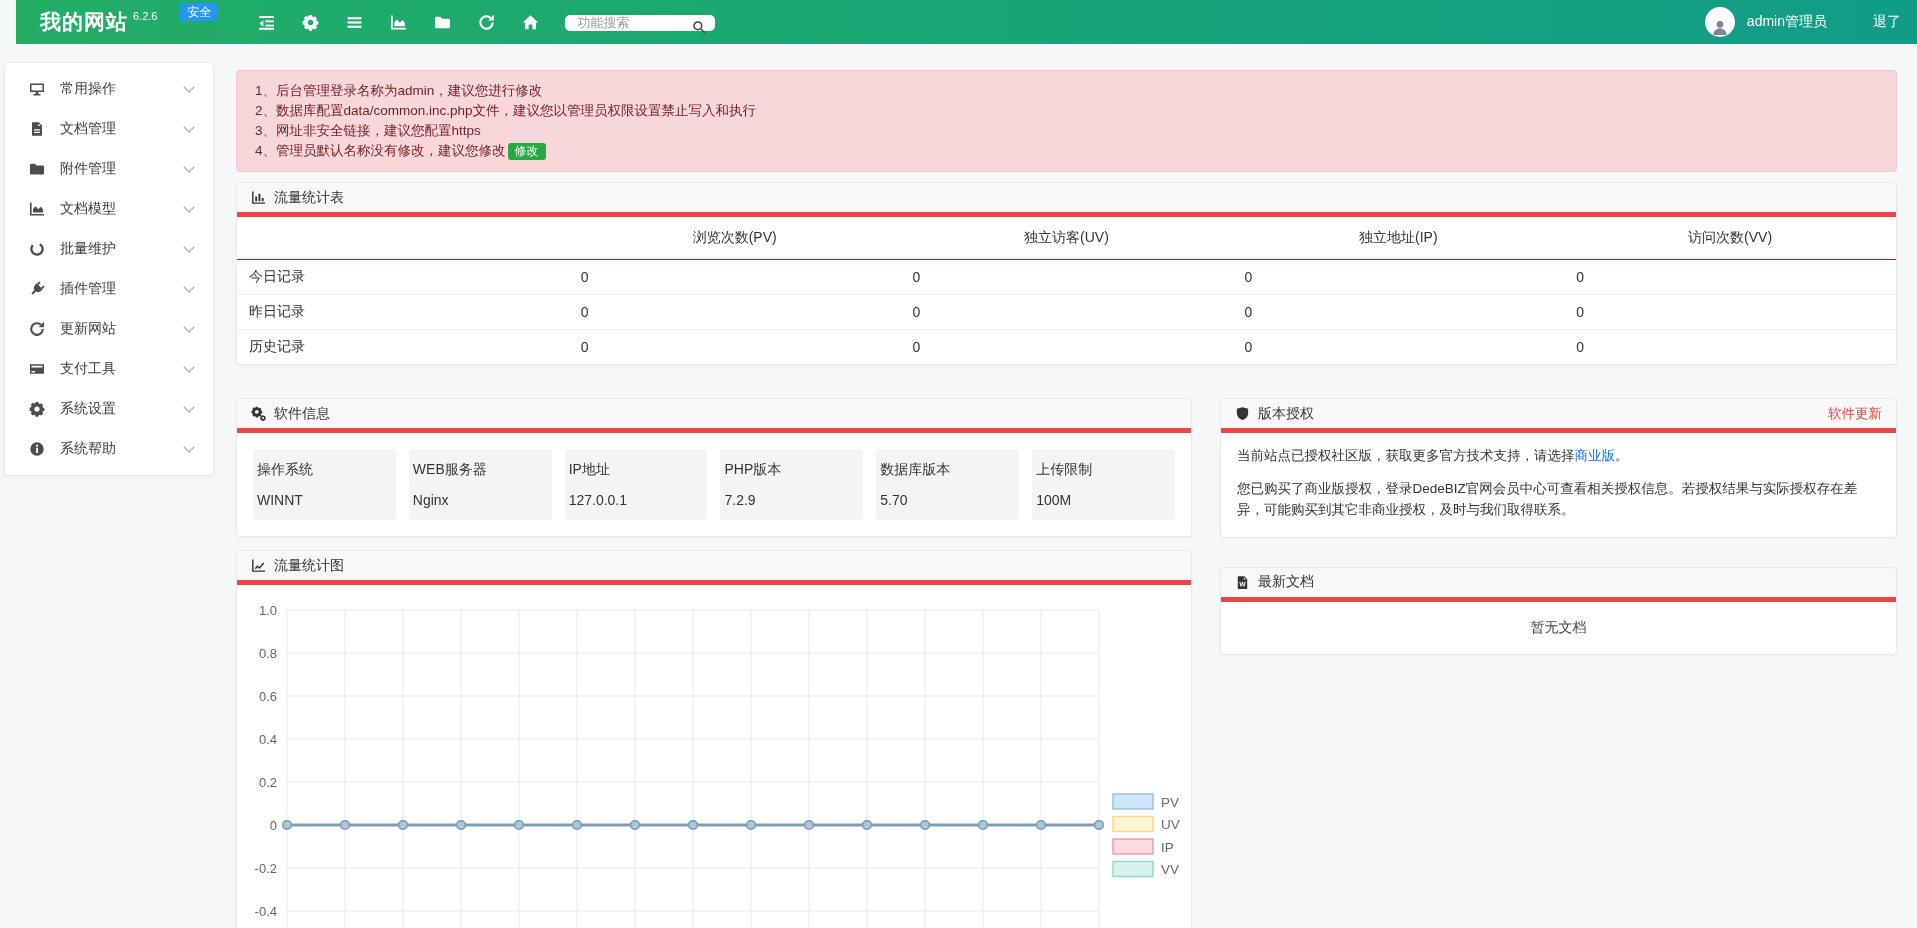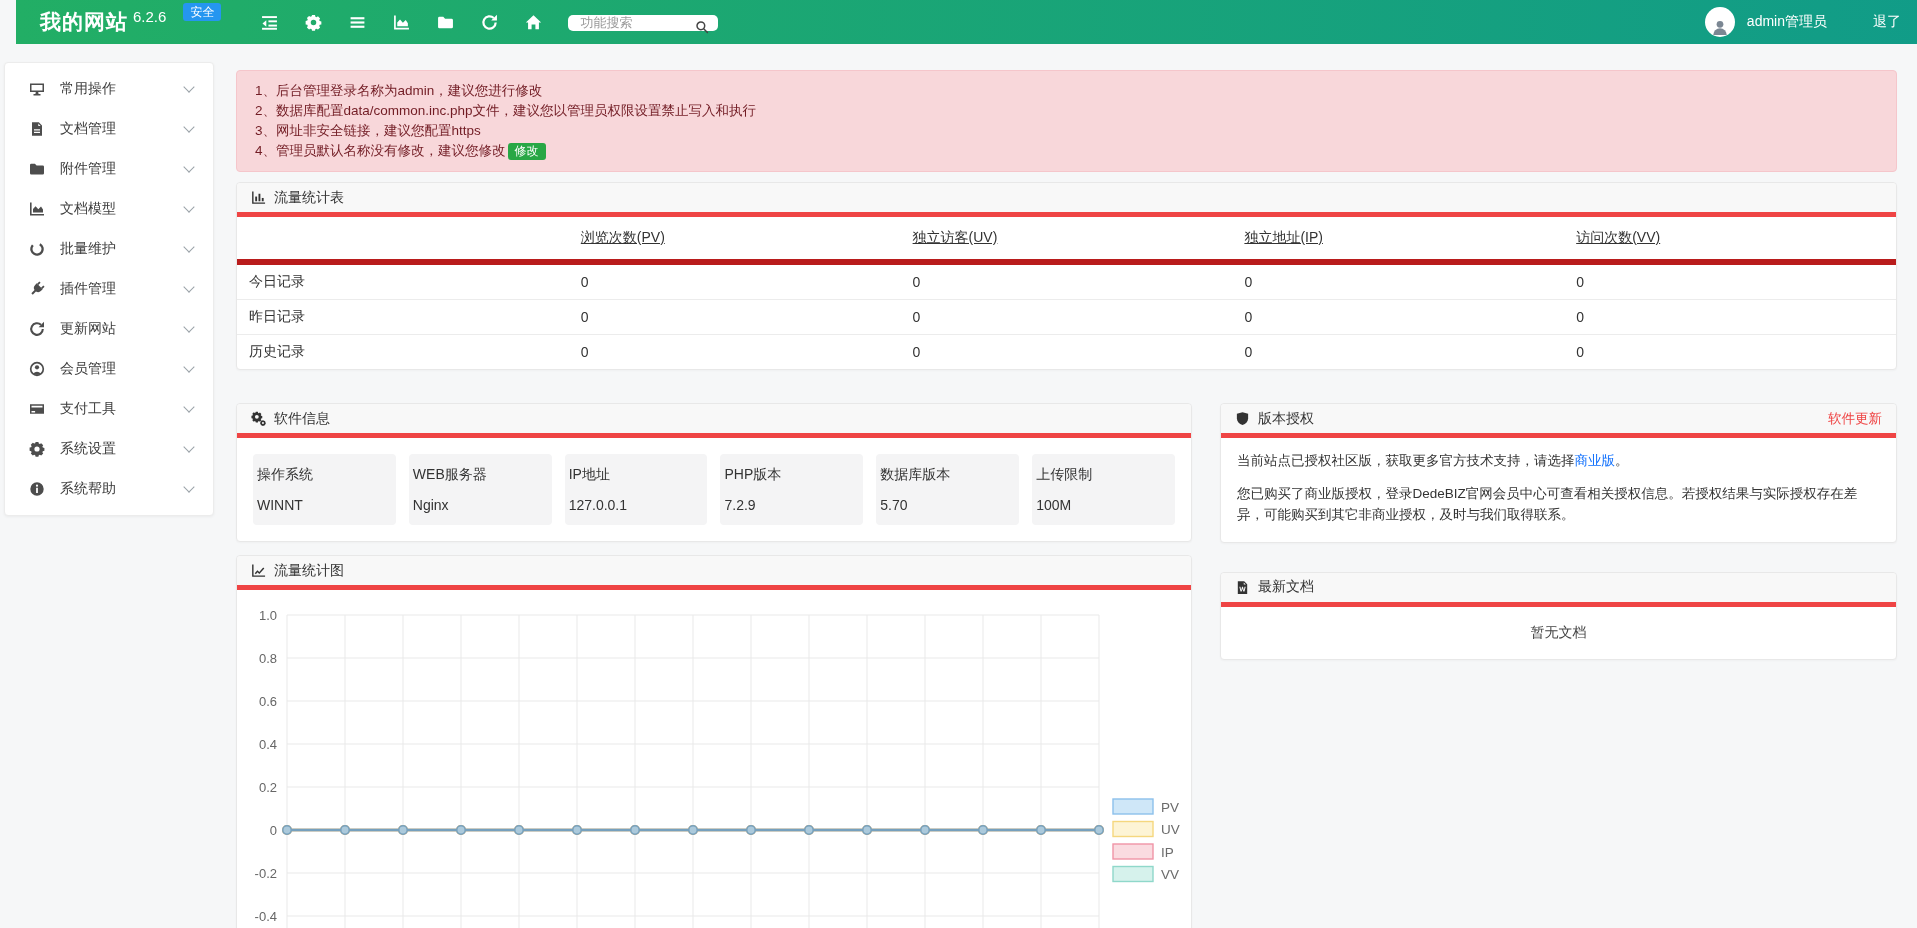--- a/index.html
+++ b/index.html
@@ -10,21 +10,21 @@
     font-family:"Liberation Sans","DejaVu Sans",sans-serif;
   }
   
   .navbar {
     position:absolute; top:0; left:16px; width:1917px; height:44px;
     background:linear-gradient(90deg, var(--nav-left,#22ae65), var(--nav-right,#119c88));
     display:flex; align-items:center; padding:0 32px 0 24px; color:#fff;
   }
   .brand { display:flex; align-items:center; }
   .brand-name { font-size:21px; font-weight:bold; letter-spacing:1px; cursor:pointer; }
-  .ver { font-size:15px; margin:-12px 10px 0 5px; }
+  .ver { font-size:11px; margin:-12px 16px 0 5px; }
   .badge-safe { margin:-10px 0 10px 7px; background:var(--badge-bg,#2596f0); font-size:12px; line-height:18px; padding:0 7px; border-radius:3px; cursor:pointer; }
   .nav-icons { display:flex; gap:27px; margin-left:40px; }
   .nav-icon { width:17px; height:17px; cursor:pointer; }
   .nav-icon svg, .side-icon svg, .hd-icon svg, .search-btn svg, .avatar-ic svg { width:100%; height:100%; display:block; }
   .search-box { position:relative; margin-left:26px; }
   .search-box input {
     width:150px; height:16px; border:none; border-radius:5px; outline:none;
     padding:0 30px 0 12px; font-size:13px; color:#333; background:#fff;
     font-family:inherit;
   }
@@ -55,21 +55,21 @@
   .panel { background:#fff; border:1px solid #e8e8e8; border-radius:4px; box-shadow:0 1px 2px rgba(0,0,0,.03); }
   .panel-hd {
     display:flex; align-items:center; height:34px; padding:0 14px;
     background:#f8f8f8; border-bottom:5px solid #ef4444;
     font-size:14px; color:#333; border-radius:4px 4px 0 0;
   }
   .hd-icon { width:15px; height:15px; margin-right:8px; color:#333; flex:none; }
   .hd-right { margin-left:auto; font-size:13.5px; color:#ef4444; cursor:pointer; }
   .tbl-panel { margin-bottom:33px; }
   table { width:100%; border-collapse:collapse; font-size:14px; color:#333; table-layout:fixed; }
-  th { font-weight:400; text-align:left; padding:12px; border-bottom:6px solid #b91c1c;text-decoration:underline; }
+  th { font-weight:400; text-align:center; padding:12px; border-bottom:1px solid #b91c1c; }
   td { padding:8px 12px; border-bottom:1px solid #ececec; }
   tbody tr:last-child td { border-bottom:none; }
   .cols { display:flex; gap:28px; }
   .col-left { width:956px; }
   .col-right { width:677px; }
   .sw-panel { margin-bottom:13px; }
   .cards { display:flex; gap:13px; padding:16px; }
   .card { flex:1; background:#f4f4f5; border-radius:4px; text-align:left; padding:12px 4px; }
   .card-label { font-size:14px; color:#333; margin-bottom:13px; }
   .card-value { font-size:14px; color:#333; }
@@ -218,31 +218,20 @@
       <span class="chev"></span>
     </div>
     <div class="side-item">
       <span class="side-icon">
         <svg viewBox="0 0 16 16" fill="currentColor" aria-hidden="true">
           <path d="M13.8 8A5.8 5.8 0 1 1 12 3.8" fill="none" stroke="currentColor" stroke-width="2.1"></path>
           <path d="M15 .8v5.4H9.6z"></path>
         </svg>
       </span>
       <span class="side-label">更新网站</span>
-      <span class="chev"></span>
-    </div>
-    <div class="side-item">
-      <span class="side-icon">
-        <svg viewBox="0 0 16 16" fill="currentColor" aria-hidden="true">
-          <circle cx="8" cy="8" r="6.3" fill="none" stroke="currentColor" stroke-width="1.7"></circle>
-          <circle cx="8" cy="6.3" r="2.1"></circle>
-          <path d="M4.3 12.5a4.8 4.8 0 0 1 7.4 0 6.2 6.2 0 0 1-7.4 0z"></path>
-        </svg>
-      </span>
-      <span class="side-label">会员管理</span>
       <span class="chev"></span>
     </div>
     <div class="side-item">
       <span class="side-icon">
         <svg viewBox="0 0 16 16" fill="currentColor" aria-hidden="true">
           <path fill-rule="evenodd" d="M1 3.2h14v9.6H1zm1.5 3.4h11V4.7h-11zM2.5 10h3.6v1.4H2.5z"></path>
         </svg>
       </span>
       <span class="side-label">支付工具</span>
       <span class="chev"></span>

